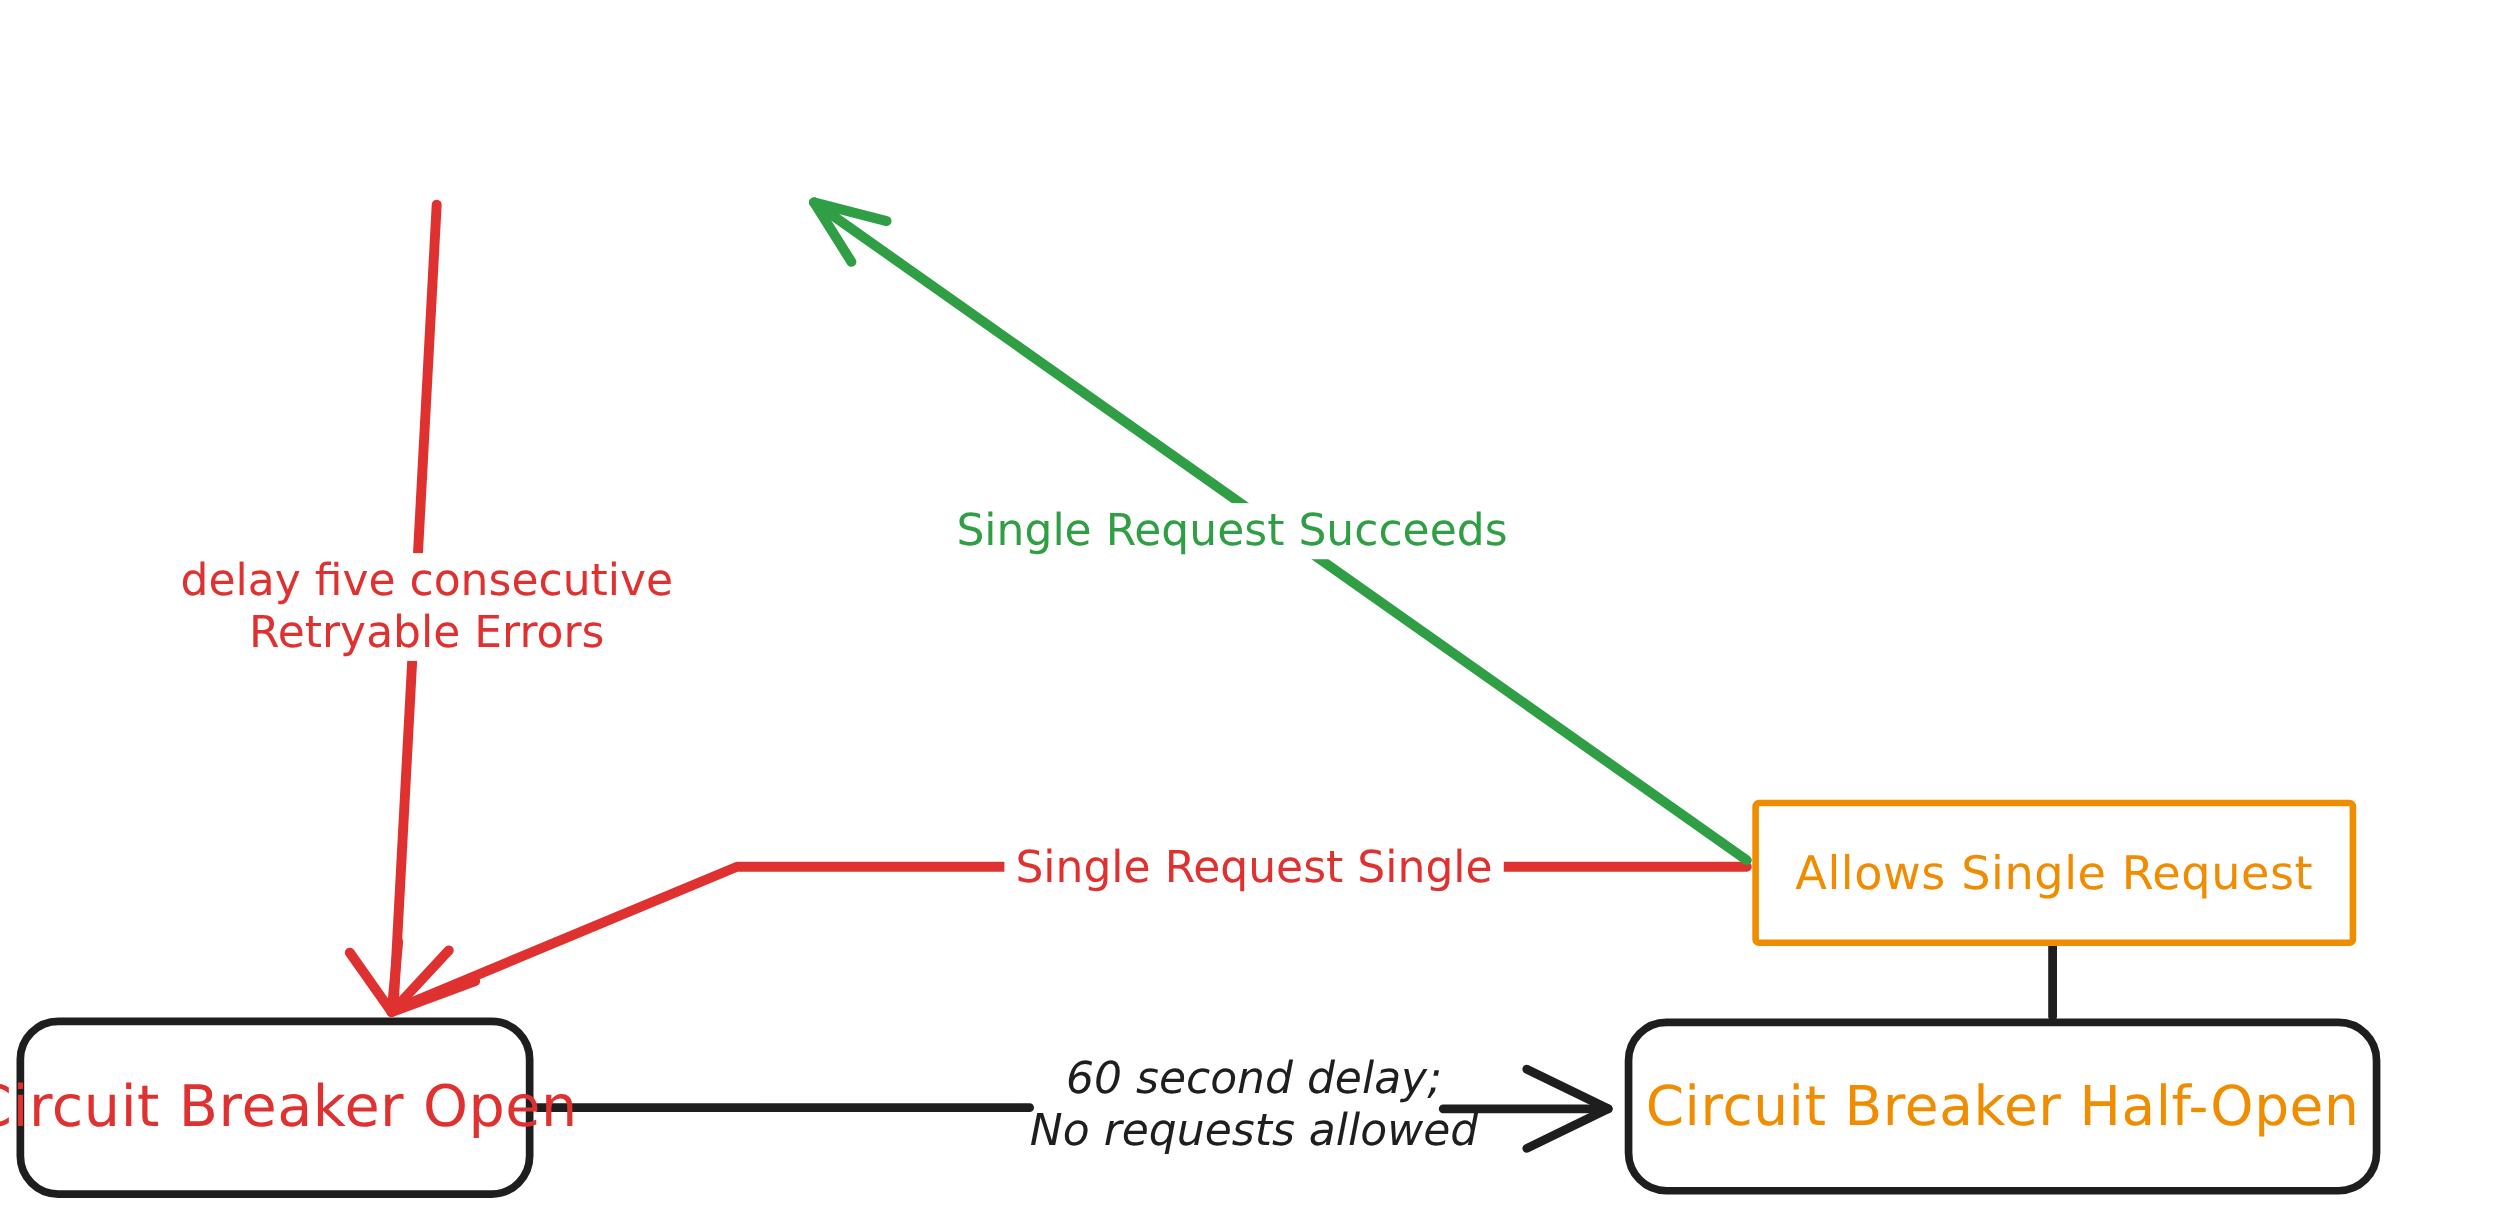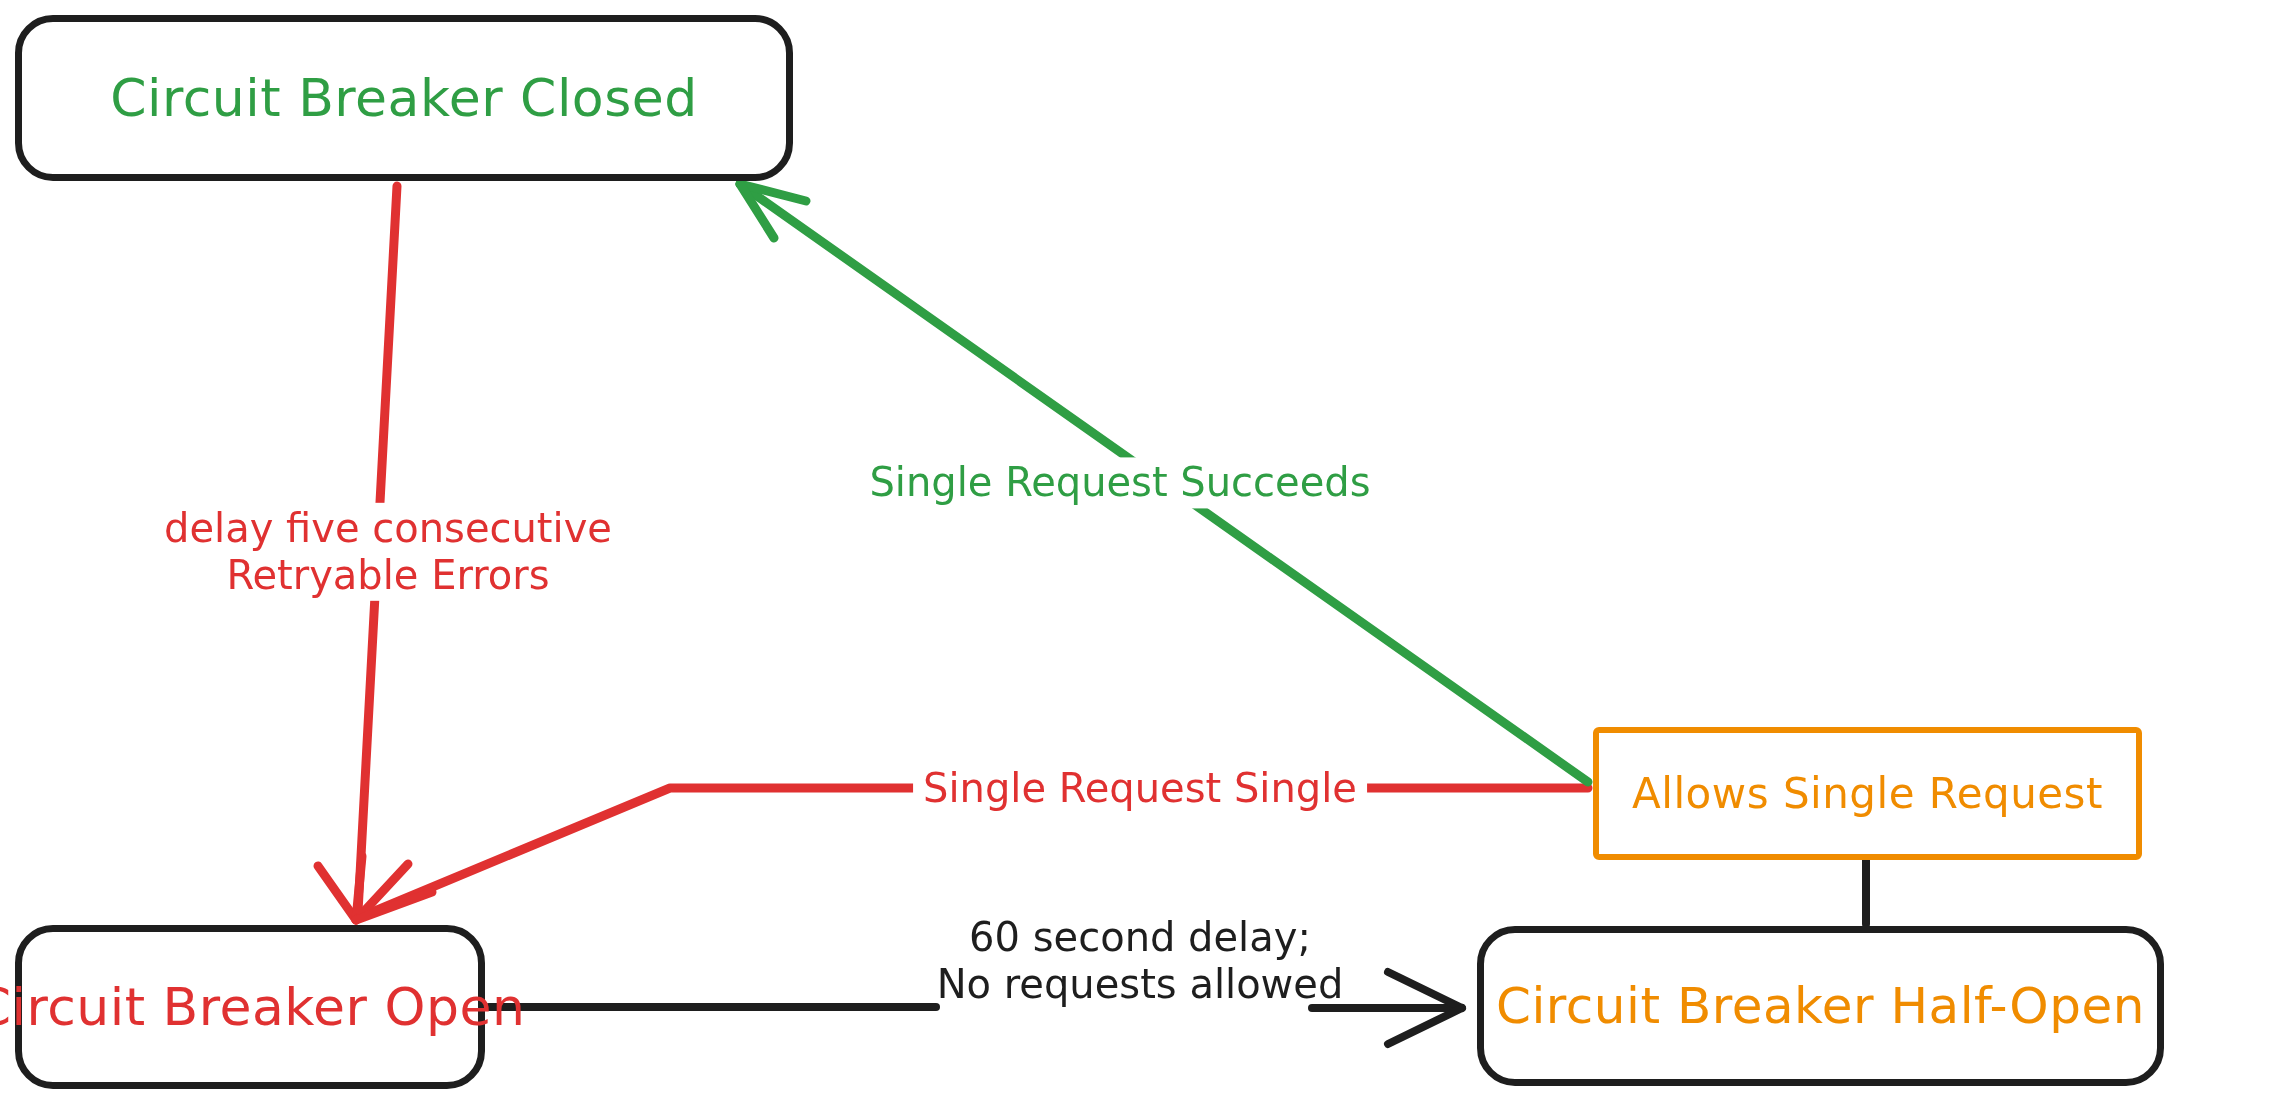--- a/index.html
+++ b/index.html
@@ -53,21 +53,21 @@
     transform: translate(-50%, -50%);
     text-align: center;
     font-size: 40px;
     line-height: 1.18;
     white-space: nowrap;
   }
   .bg-white { background: #ffffff; padding: 2px 10px; }
   .label-trips    { left: 388px;  top: 552px;  }
   .label-succeeds { left: 1120px; top: 483px;  }
   .label-fails    { left: 1140px; top: 789px;  }
-  .label-delay    { left: 1140px; top: 961px; }
+  .label-delay    { left: 1140px; top: 1005px; font-style: italic; }
 </style>
 </head>
 <body>
 
 <div class="canvas">
 
   <svg class="edges" viewBox="0 0 2272 1107" fill="none" stroke-linecap="round" stroke-linejoin="round">
 
     <g stroke="#e03131" stroke-width="9">
       <path d="M397,186 L358,912"></path>
@@ -92,23 +92,20 @@
       <path d="M1312,1008 L1452,1008"></path>
       <path d="M1462,1008 L1388,972"></path>
       <path d="M1462,1008 L1388,1044"></path>
     </g>
 
     <g stroke="#1e1e1e" stroke-width="8">
       <path d="M1866,860 L1866,924"></path>
     </g>
   </svg>
 
-  <div class="node node-closed">
-    <span class="node-label t-green fs-title">Circuit Breaker Closed</span>
-  </div>
 
   <div class="node node-open">
     <span class="node-label t-red fs-title">Circuit Breaker Open</span>
   </div>
 
   <div class="node node-halfopen">
     <span class="node-label t-orange fs-title-sm">Circuit Breaker Half-Open</span>
   </div>
 
   <div class="node node-allows">

